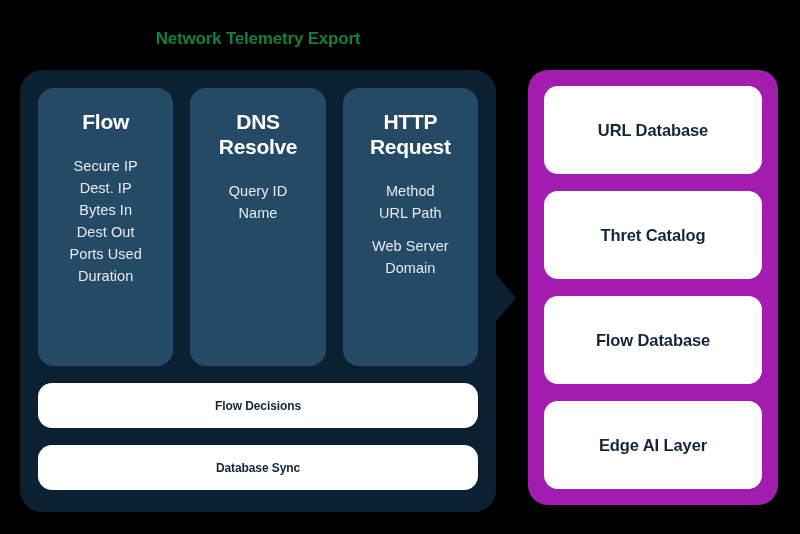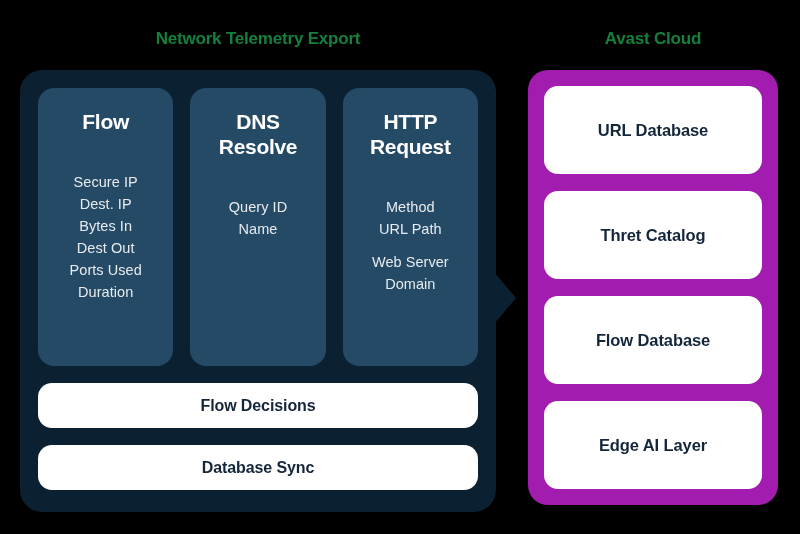--- a/index.html
+++ b/index.html
@@ -93,21 +93,20 @@
     line-height: 1.18;
     letter-spacing: -0.3px;
     margin-bottom: 20px;
     white-space: pre-line;
   }
 
   .column-items {
     display: flex;
     flex-direction: column;
     align-items: center;
-    margin-top: 16px;
   }
 
   .column-item {
     color: #e6eaee;
     font-size: 14.5px;
     line-height: 1.52;
     letter-spacing: 0.05px;
     white-space: pre-line;
   }
   .column-item.spaced {
@@ -120,21 +119,21 @@
     height: 45px;
     background: #ffffff;
     border-radius: 14px;
     display: flex;
     align-items: center;
     justify-content: center;
   }
   .wide-bar-label {
     color: #14263a;
     font-weight: bold;
-    font-size: 16px;
+    font-size: 12px;
     letter-spacing: -0.1px;
   }
 
   
   #right-panel {
     position: absolute;
     left: 528px;
     top: 70px;
     width: 250px;
     height: 435px;
@@ -162,21 +161,20 @@
     text-align: center;
   }
 </style>
 </head>
 <body>
 
 <div id="stage">
 
   <div class="section-title" id="title-left">Network Telemetry Export</div>
 
-  <div class="section-title" id="title-right">Avast Cloud</div>
 
   <div id="left-panel">
 
     <div id="columns">
 
       <div class="column">
         <div class="column-title">Flow</div>
         <div class="column-items">
           <div class="column-item">Secure IP</div>
           <div class="column-item">Dest. IP</div>

